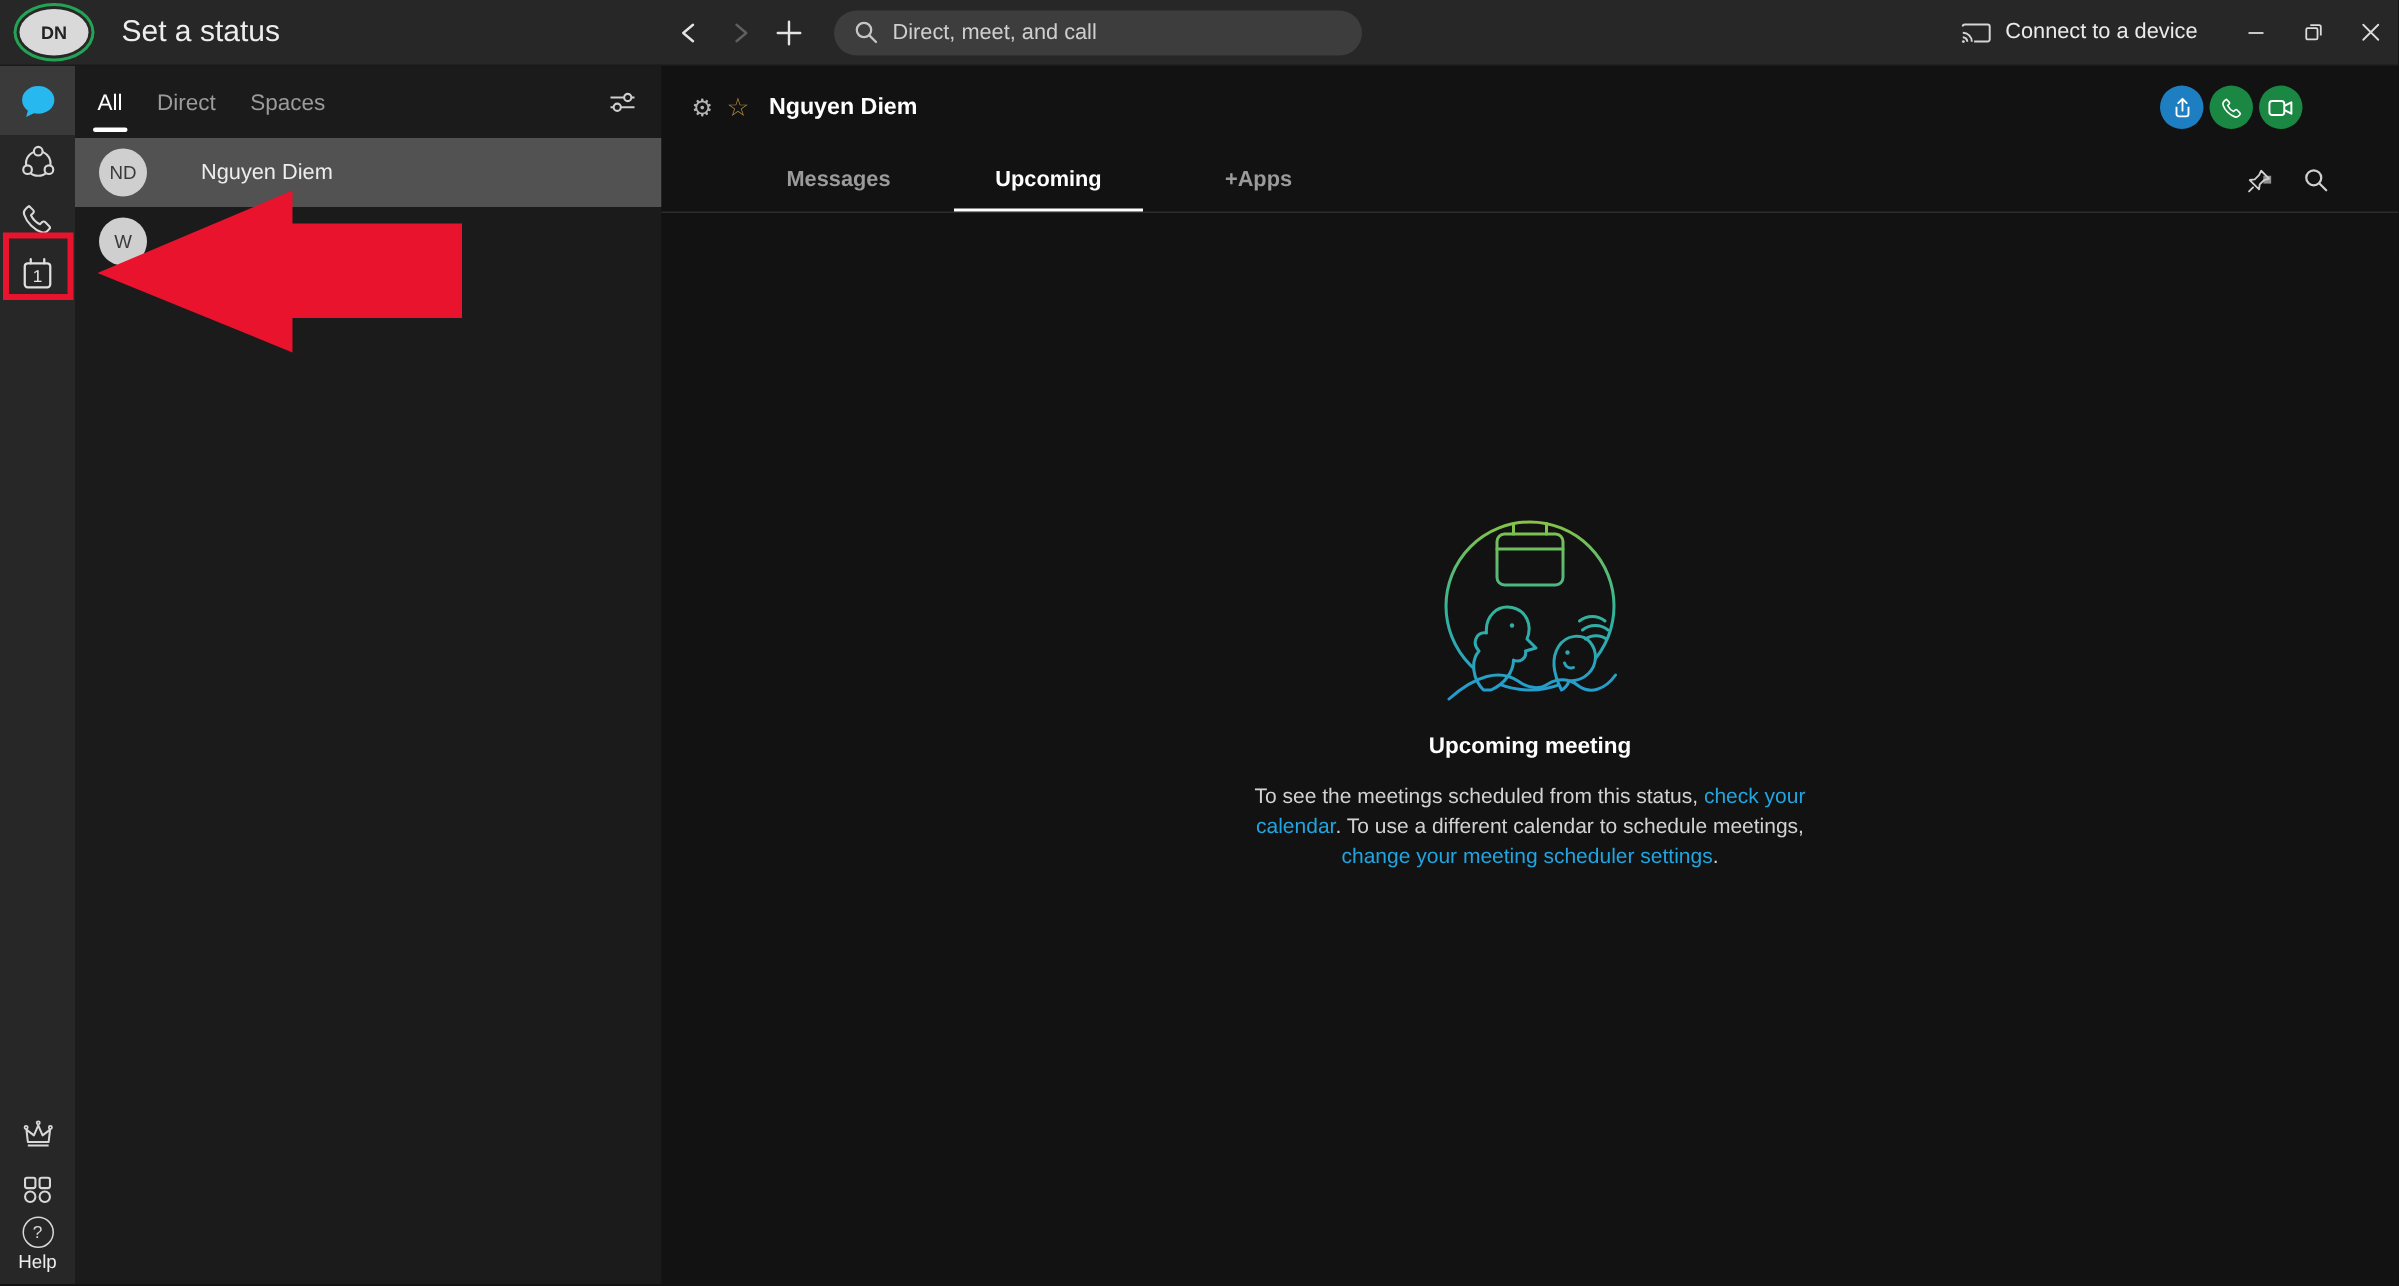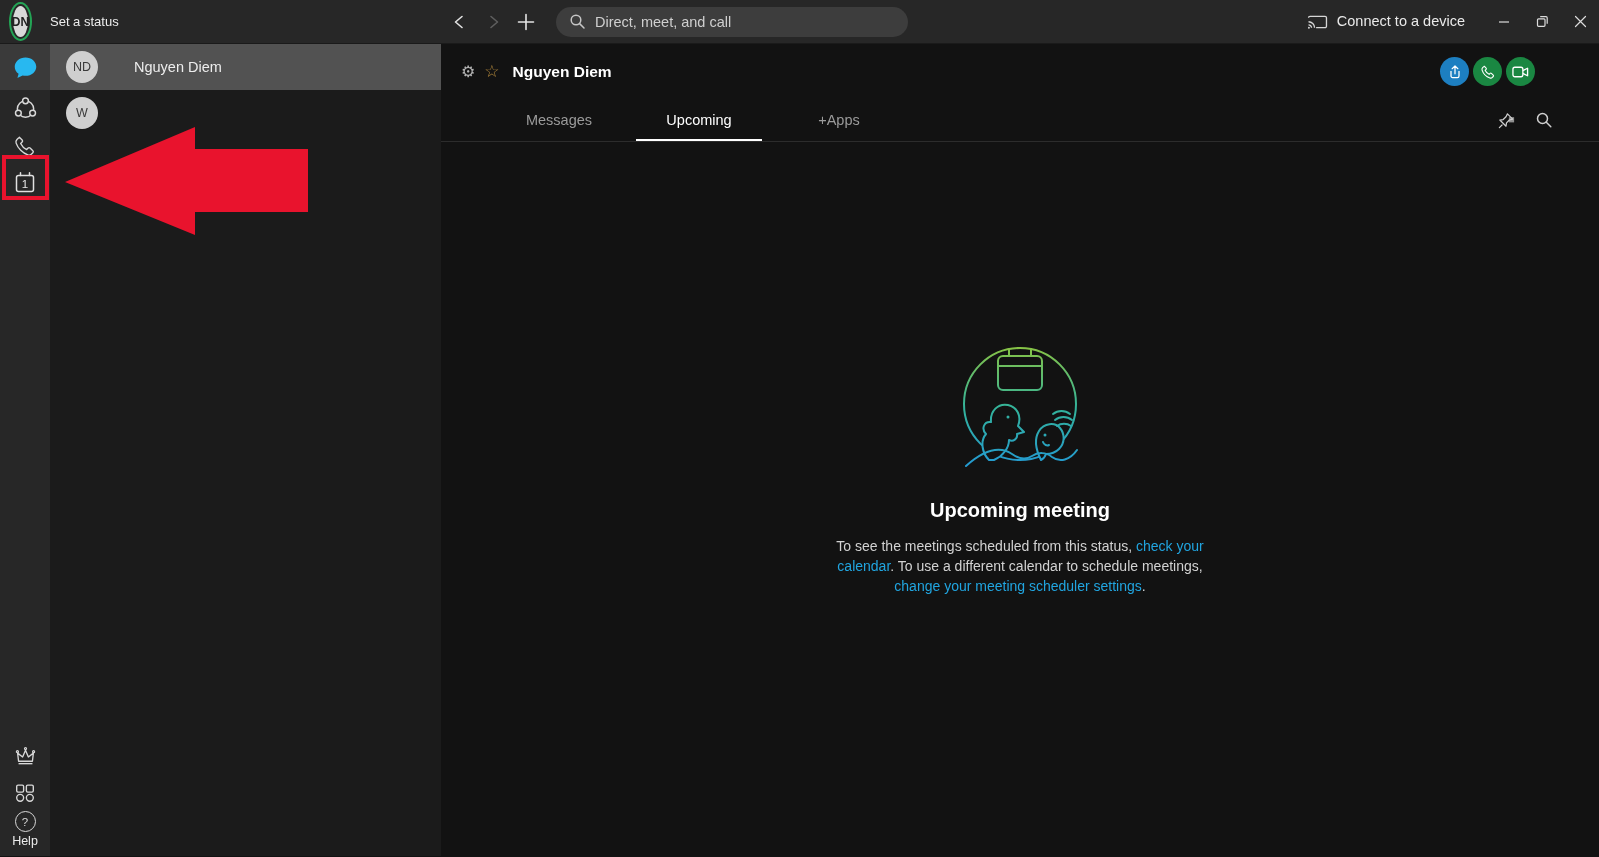--- a/index.html
+++ b/index.html
@@ -7,25 +7,25 @@
   body {
     font-family:"Liberation Sans", sans-serif;
     background:#121212; color:#e8e8e8; overflow:hidden; position:relative;
   }
   svg { display:block; }
 
   
   .titlebar { height:44px; background:#272727; display:flex; align-items:center; border-bottom:1px solid #1a1a1a; }
   .tb-left { width:441px; flex:0 0 441px; display:flex; align-items:center; padding-left:9px; }
   .avatar-ring {
-    width:15px; height:31px; border-radius:50%; background:#d9d9d9; color:#222;
+    width:46px; height:31px; border-radius:50%; background:#d9d9d9; color:#222;
     font-size:12px; font-weight:bold; display:flex; align-items:center; justify-content:center;
     box-shadow:0 0 0 2px #272727, 0 0 0 4px #23a455; margin:4px; cursor:pointer;
   }
-  .status-label { margin-left:18px; font-size:13px; color:#ededed; cursor:pointer; }
+  .status-label { margin-left:18px; font-size:20px; color:#ededed; cursor:pointer; }
   .tb-nav { display:flex; align-items:center; gap:9px; margin-left:7px; }
   .nav-btn { width:24px; height:24px; display:flex; align-items:center; justify-content:center; cursor:pointer; }
   .searchbar {
     margin-left:18px; width:352px; height:30px; background:#3d3d3d; border-radius:15px;
     display:flex; align-items:center; padding:0 13px; gap:9px; color:#cfcfcf; font-size:14.5px; cursor:text;
   }
   .tb-right { margin-left:auto; display:flex; align-items:center; height:100%; }
   .connect { display:flex; align-items:flex-start; gap:9px; font-size:14.5px; color:#eaeaea; margin-right:20px; cursor:pointer; }
   .win-btn { width:38px; height:44px; display:flex; align-items:center; justify-content:center; cursor:pointer; }
 
@@ -60,34 +60,34 @@
   .main-header { height:55px; display:flex; align-items:center; padding:0 20px; }
   .gear-btn { font-size:16px; color:#b3b3b3; cursor:pointer; }
   .star-btn { font-size:17px; color:#b1873b; cursor:pointer; margin-left:9px; }
   .main-title { margin-left:13px; font-size:15.5px; font-weight:bold; color:#ffffff; }
   .call-buttons { margin-left:auto; display:flex; gap:4px; padding-right:44px; }
   .circle-btn { width:29px; height:29px; border-radius:50%; display:flex; align-items:center; justify-content:center; cursor:pointer; }
   .circle-btn.share { background:#1d7fc1; }
   .circle-btn.green { background:#1a8742; }
 
   .main-tabs { height:43px; display:flex; align-items:center; border-bottom:1px solid #2c2c2c; padding-left:48px; font-size:14.5px; color:#9b9b9b; }
-  .mtab { width:140px; height:100%; display:flex; align-items:center; justify-content:center; position:relative; cursor:pointer; }
+  .mtab { width:140px; height:100%; display:flex; align-items:center; justify-content:center; position:relative; cursor:pointer;font-weight:bold; }
   .mtab.active { color:#ffffff; }
   .mtab.active::after { content:""; position:absolute; left:7px; right:7px; bottom:0; height:2px; background:#ffffff; }
   .mtab-icons { margin-left:auto; display:flex; align-items:center; gap:19px; padding-right:46px; }
   .icon-btn { cursor:pointer; display:flex; }
 
   .sched-toolbar { margin-top:7px; height:36px; display:flex; align-items:center; padding:0 110px 0 75px; }
   .plus-circle { width:28px; height:28px; border-radius:50%; background:#e3e3e3;
     display:flex; align-items:center; justify-content:center; cursor:pointer; }
   .sched-label { margin-left:13px; font-size:14.5px; color:#f0f0f0; cursor:pointer; }
   .space-info-link { margin-left:auto; font-size:14.5px; color:#21a5e0; cursor:pointer; }
 
   .empty { display:flex; flex-direction:column; align-items:center; margin-top:200px; }
-  .empty-title { margin-top:25px; font-size:20px; font-weight:bold; color:#ffffff; }
+  .empty-title { margin-top:15px; font-size:15px; font-weight:bold; color:#ffffff; }
   .empty-text { margin-top:14px; width:378px; text-align:center; font-size:14px; line-height:20px; color:#d2d2d2; }
   .empty-text .lnk { color:#21a5e0; cursor:pointer; }
 
   
   .annot-rect {
     position:absolute; left:2px; top:155px; width:47px; height:45px;
     border:4px solid #e9132d; z-index:60; pointer-events:none;
   }
   .annot-arrow { position:absolute; left:50px; top:113px; z-index:60; pointer-events:none; }
 
@@ -206,20 +206,33 @@
     </div>
     <div class="help-block">
       <span class="help-circle">
         <span>?</span>
       </span>
       <span class="help-label">Help</span>
     </div>
   </div>
 
   <div class="convo">
+    <div class="convo-tabs">
+      <span class="ctab active">All</span>
+      <span class="ctab">Direct</span>
+      <span class="ctab">Spaces</span>
+      <span class="filter-btn">
+        <svg width="22" height="22" viewBox="0 0 22 22">
+          <line x1="3" y1="8" x2="19" y2="8" stroke="#cfcfcf" stroke-width="1.4"></line>
+          <circle cx="14.5" cy="8" r="2.4" fill="#1b1b1b" stroke="#cfcfcf" stroke-width="1.4"></circle>
+          <line x1="3" y1="14.5" x2="19" y2="14.5" stroke="#cfcfcf" stroke-width="1.4"></line>
+          <circle cx="7.5" cy="14.5" r="2.4" fill="#1b1b1b" stroke="#cfcfcf" stroke-width="1.4"></circle>
+        </svg>
+      </span>
+    </div>
     <div class="convo-list">
       <div class="convo-row selected">
         <span class="row-avatar">
           <span>ND</span>
         </span>
         <span>Nguyen Diem</span>
       </div>
       <div class="convo-row">
         <span class="row-avatar">
           <span>W</span>

